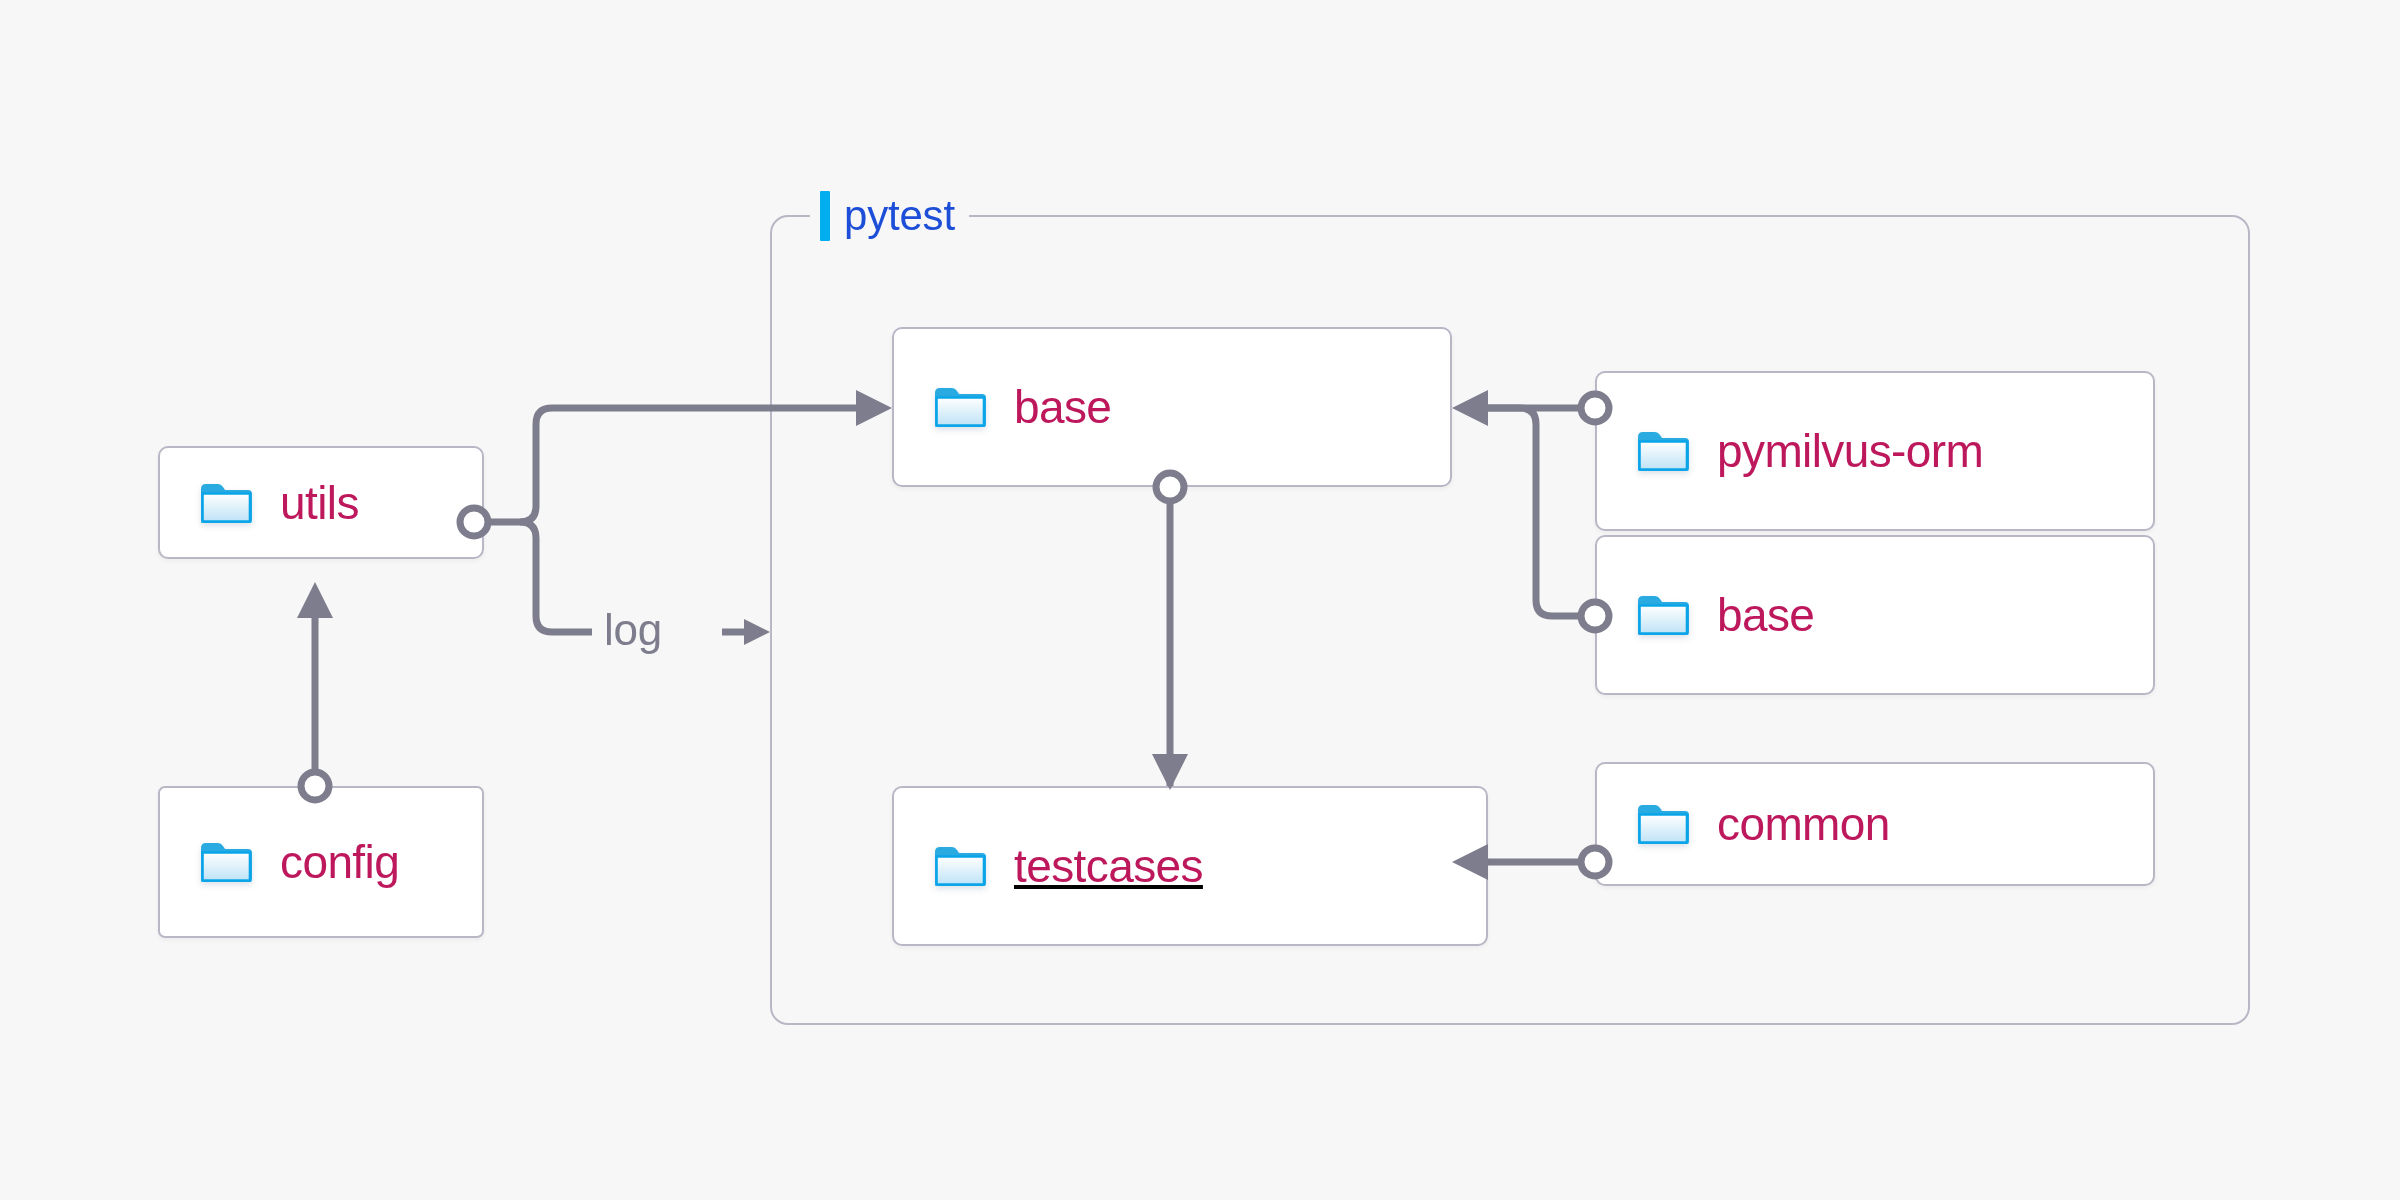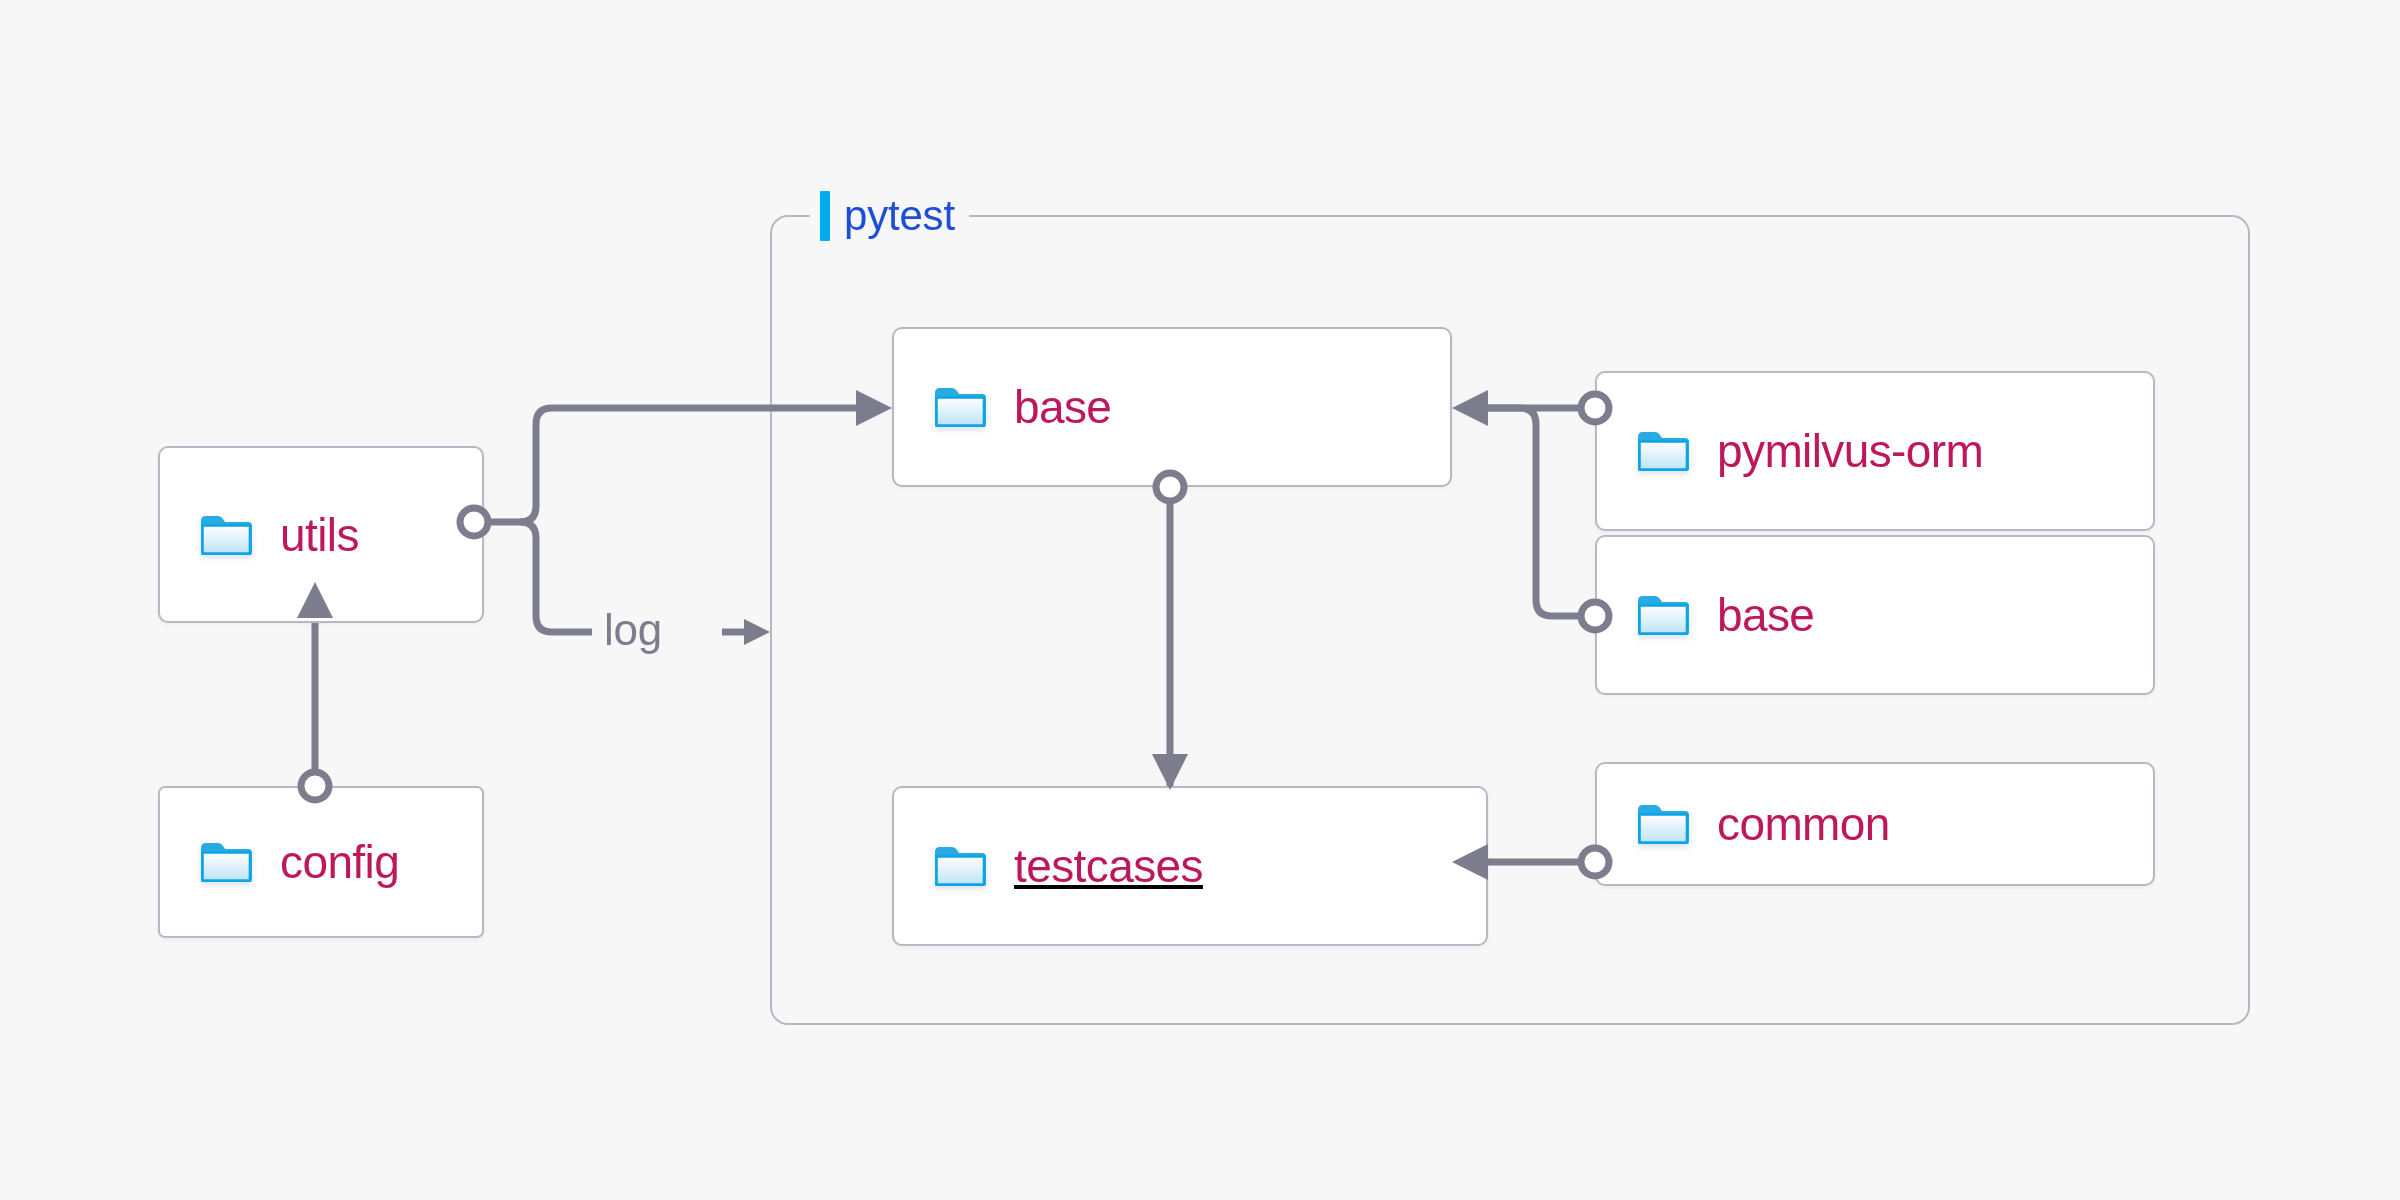--- a/index.html
+++ b/index.html
@@ -171,21 +171,21 @@
       <path class="edge-line" d="M 1595 616 L 1552 616 Q 1536 616 1536 600 L 1536 424 Q 1536 408 1520 408 L 1470 408"></path>
     </g>
 
     <g>
       <path class="edge-line" d="M 1595 862 L 1462 862"></path>
     </g>
 
     <g></g>
   </svg>
 
-  <div class="node" style="left:158px; top:446px; width:326px; height:177px;">
+  <div class="node" style="left:158px; top:446px; width:326px; height:113px;">
     <div class="node-inner">
       <svg class="folder-icon" viewBox="0 0 56 46">
         <defs>
           <linearGradient id="fg1" x1="0" y1="0" x2="0" y2="1">
             <stop offset="0%" stop-color="#ffffff"></stop>
             <stop offset="100%" stop-color="#bfe3f7"></stop>
           </linearGradient>
         </defs>
         <path d="M3 9 Q3 4 8 4 L20 4 Q23 4 25 7 L27 10 L50 10 Q54 10 54 14 L54 40 Q54 43 51 43 L6 43 Q3 43 3 40 Z" fill="#29abe2"></path>
         <path d="M4.5 13.5 L52 13.5 L52 41.5 L4.5 41.5 Z" fill="url(#fg1)" stroke="#0aa5e9" stroke-width="2.6"></path>

